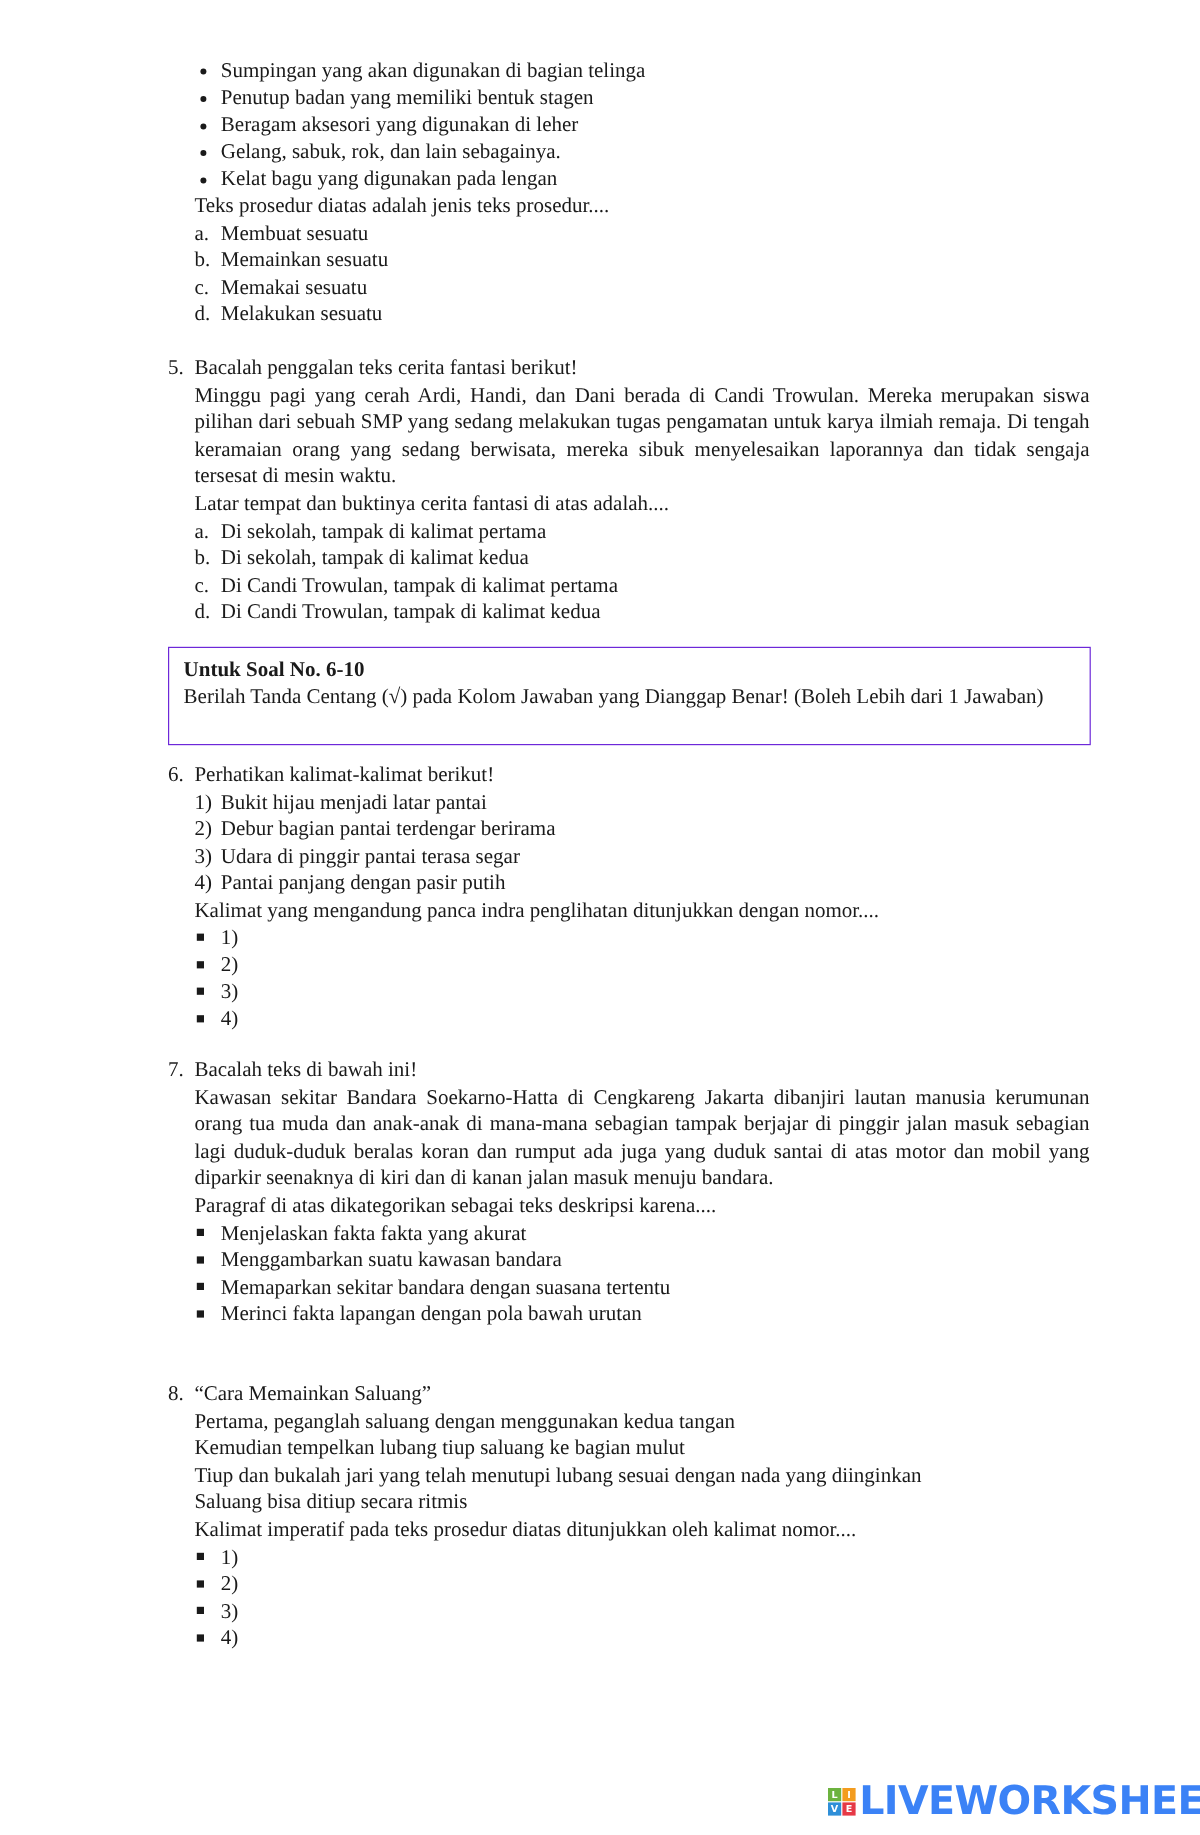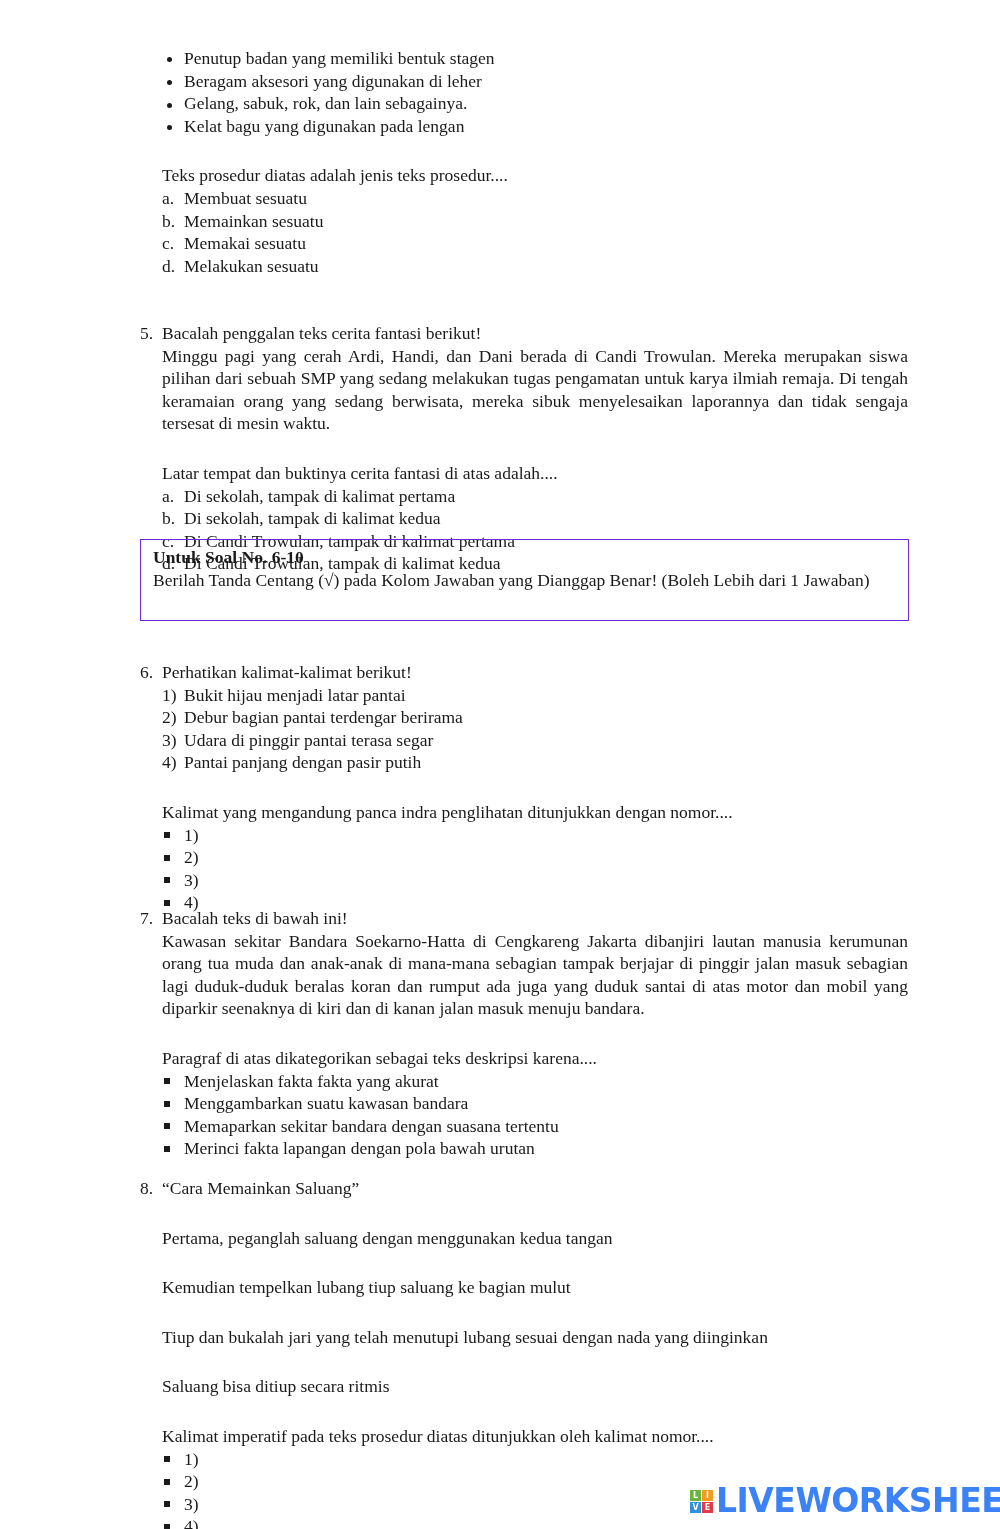--- a/index.html
+++ b/index.html
@@ -3,21 +3,21 @@
 <meta charset="utf-8">
 <style>
   html, body { margin: 0; padding: 0; background: #ffffff; }
   body {
     width: 1000px; height: 1529px; position: relative; overflow: hidden;
     font-family: "Liberation Serif", "DejaVu Serif", serif;
     color: #1a1a1a; font-size: 17.5px; line-height: 22.6px;
   }
   .page { position: absolute; left: 0; top: 0; width: 1000px; }
   .block { position: absolute; left: 140px; width: 768px; }
-  .line { white-space: nowrap; height: 22.6px; margin-top: 27px; }
+  .line { white-space: nowrap; height: 22.6px; }
   .row { display: flex; height: 22.6px; white-space: nowrap; }
   .mark { display: inline-block; width: 22px; flex: 0 0 22px; }
   .qnum { display: inline-block; width: 22px; }
   .indent { padding-left: 22px; }
   .just { text-align: justify; text-align-last: left; }
   .dot::before { content: ""; display: inline-block; width: 5px; height: 5px; border-radius: 50%; background: #1a1a1a; vertical-align: middle; margin-left: 5px; }
   .sq::before { content: ""; display: inline-block; width: 6px; height: 6px; background: #1a1a1a; vertical-align: middle; margin-left: 2px; margin-top: -3px; }
   .box { position: absolute; left: 140px; top: 539px; width: 745px; height: 70px; border: 1px solid #6d28d9; padding: 6px 10px 4px 12px; }
   .box .title { font-weight: bold; }
   .box .txt { text-align: justify; text-align-last: left; }
@@ -25,20 +25,24 @@
   .logo-grid { display: grid; grid-template-columns: 11px 11px; grid-template-rows: 11px 11px; gap: 1px; margin-right: 3px; }
   .logo-grid span { font-family: "DejaVu Sans", sans-serif; font-size: 8px; font-weight: bold; color: #fff; display: flex; align-items: center; justify-content: center; line-height: 11px; }
   .logo-text { font-family: "DejaVu Sans", sans-serif; font-weight: bold; font-size: 33px; letter-spacing: -0.5px; color: #3b82f6; }
 </style>
 </head>
 <body>
 
 <div class="page">
 
   <div class="block" style="top:47px;">
+    <div class="row indent">
+        <span class="mark dot"></span>
+        <span>Sumpingan yang akan digunakan di bagian telinga</span>
+      </div>
     <div class="row indent">
         <span class="mark dot"></span>
         <span>Penutup badan yang memiliki bentuk stagen</span>
       </div>
     <div class="row indent">
         <span class="mark dot"></span>
         <span>Beragam aksesori yang digunakan di leher</span>
       </div>
     <div class="row indent">
         <span class="mark dot"></span>

